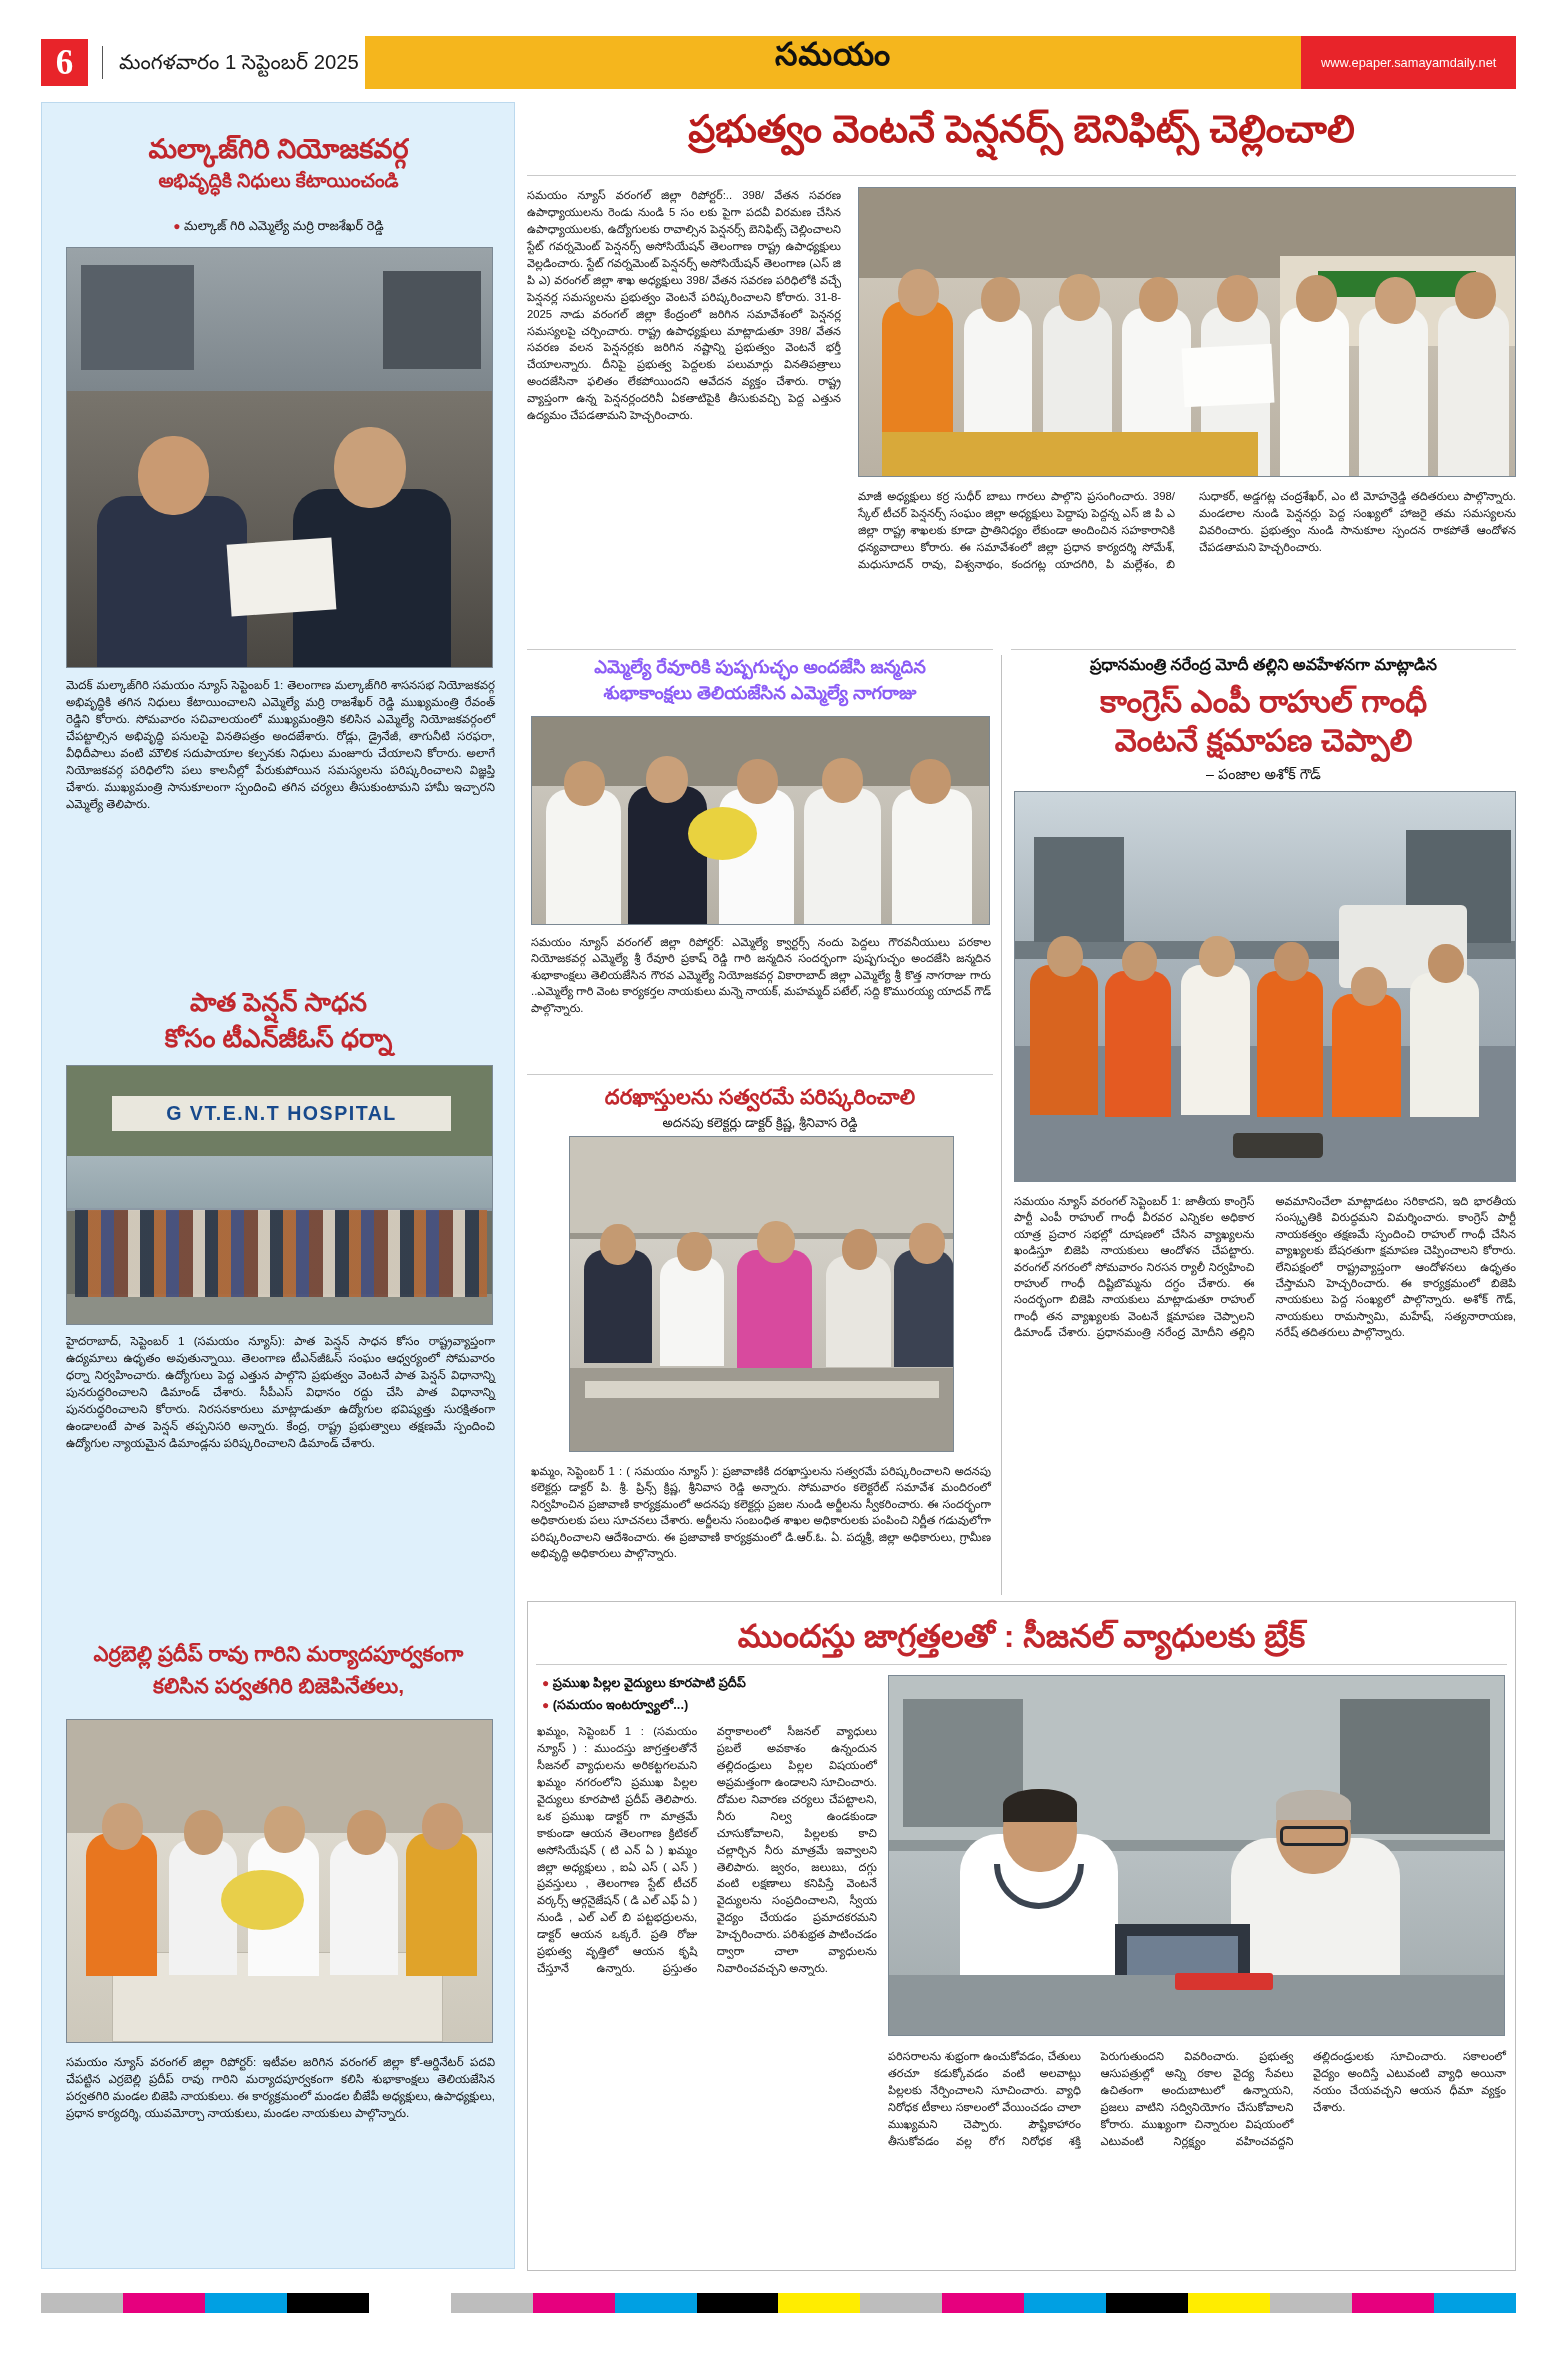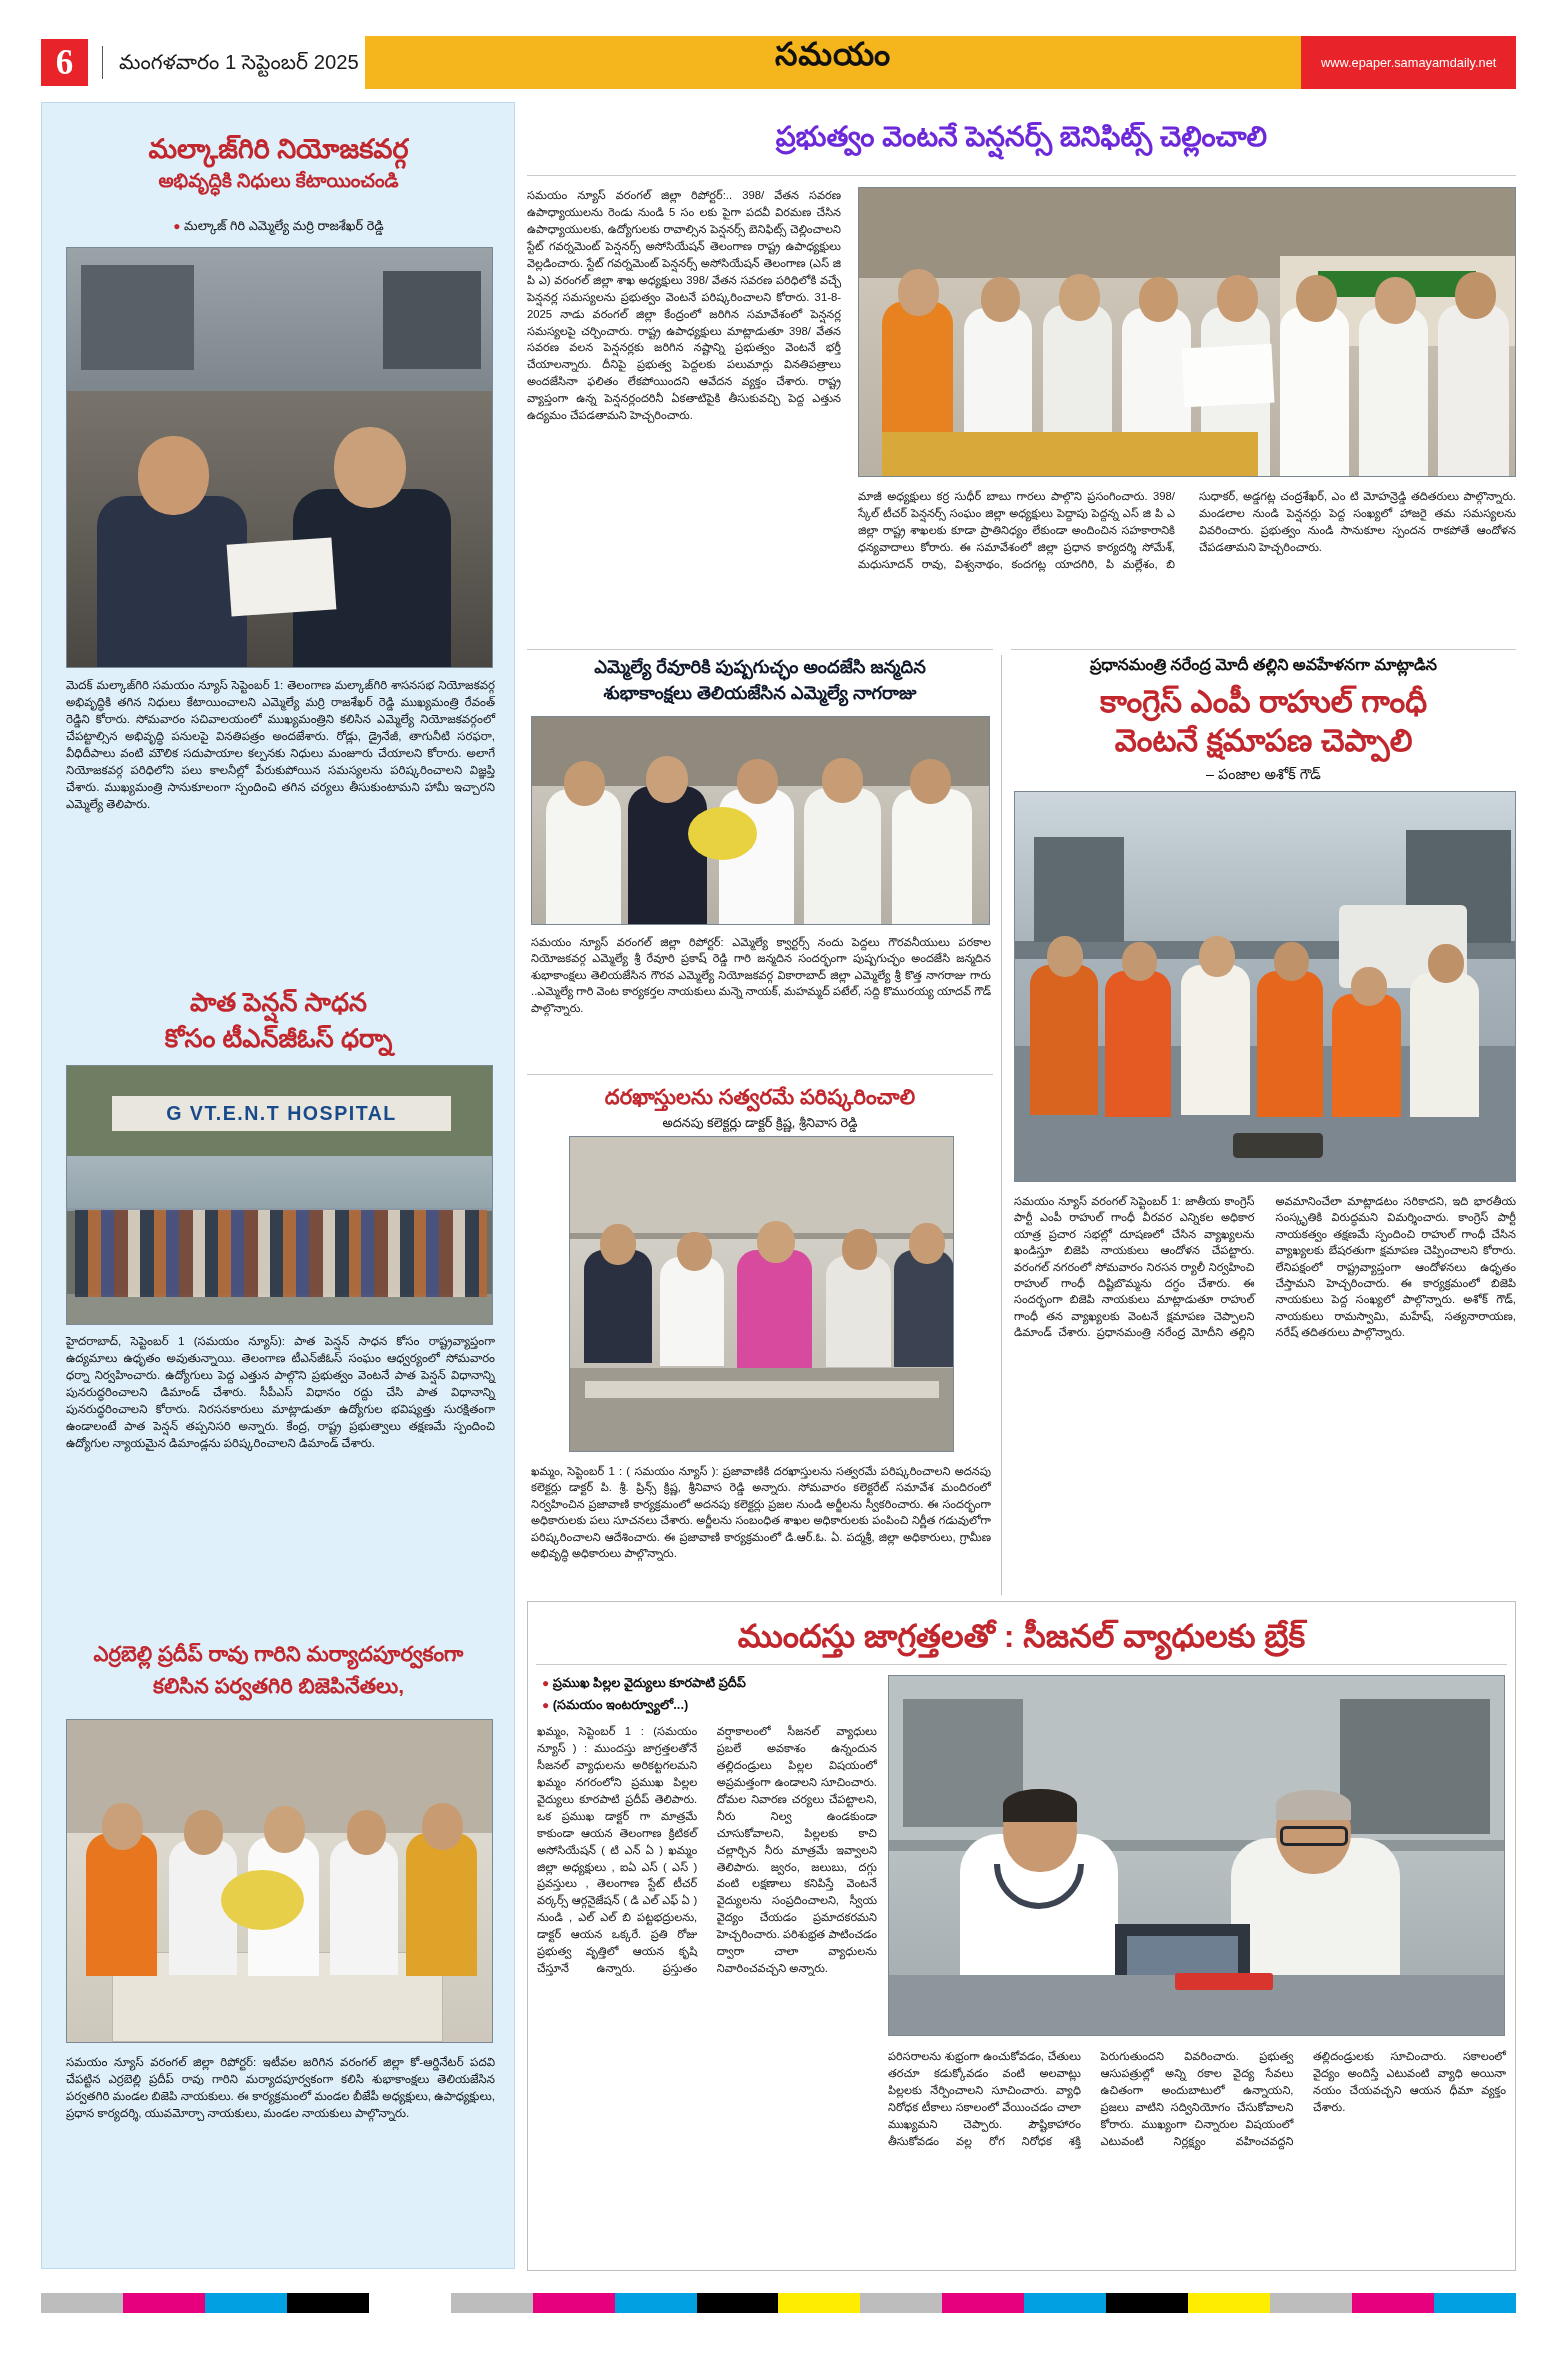--- a/index.html
+++ b/index.html
@@ -115,39 +115,39 @@
     font-size: 12.8px;
     color:#111;
     text-align:center;
     width:100%;
   }
   .dot { color:#c1272d; font-size:12px; }
 
   
   .main-head {
     position: absolute;
-    left: 527px; top: 119px;
+    left: 527px; top: 106px;
     width: 989px;
-    color: #6d28d9;
-    font-size: 28px;
+    color: #b91c1c;
+    font-size: 38px;
     font-weight: bold;
     text-align: center;
     line-height: 1.25;
   }
 
   .subhead-red {
     position: absolute;
     color: #c1272d;
     font-weight: bold;
     text-align: center;
     line-height: 1.3;
   }
   .subhead-blue {
     position: absolute;
-    color: #0f172a;
+    color: #8b5cf6;
     font-weight: bold;
     text-align: center;
     line-height: 1.3;
   }
   .byline {
     position: absolute;
     text-align: center;
     font-size: 12.8px;
     color: #111;
   }

